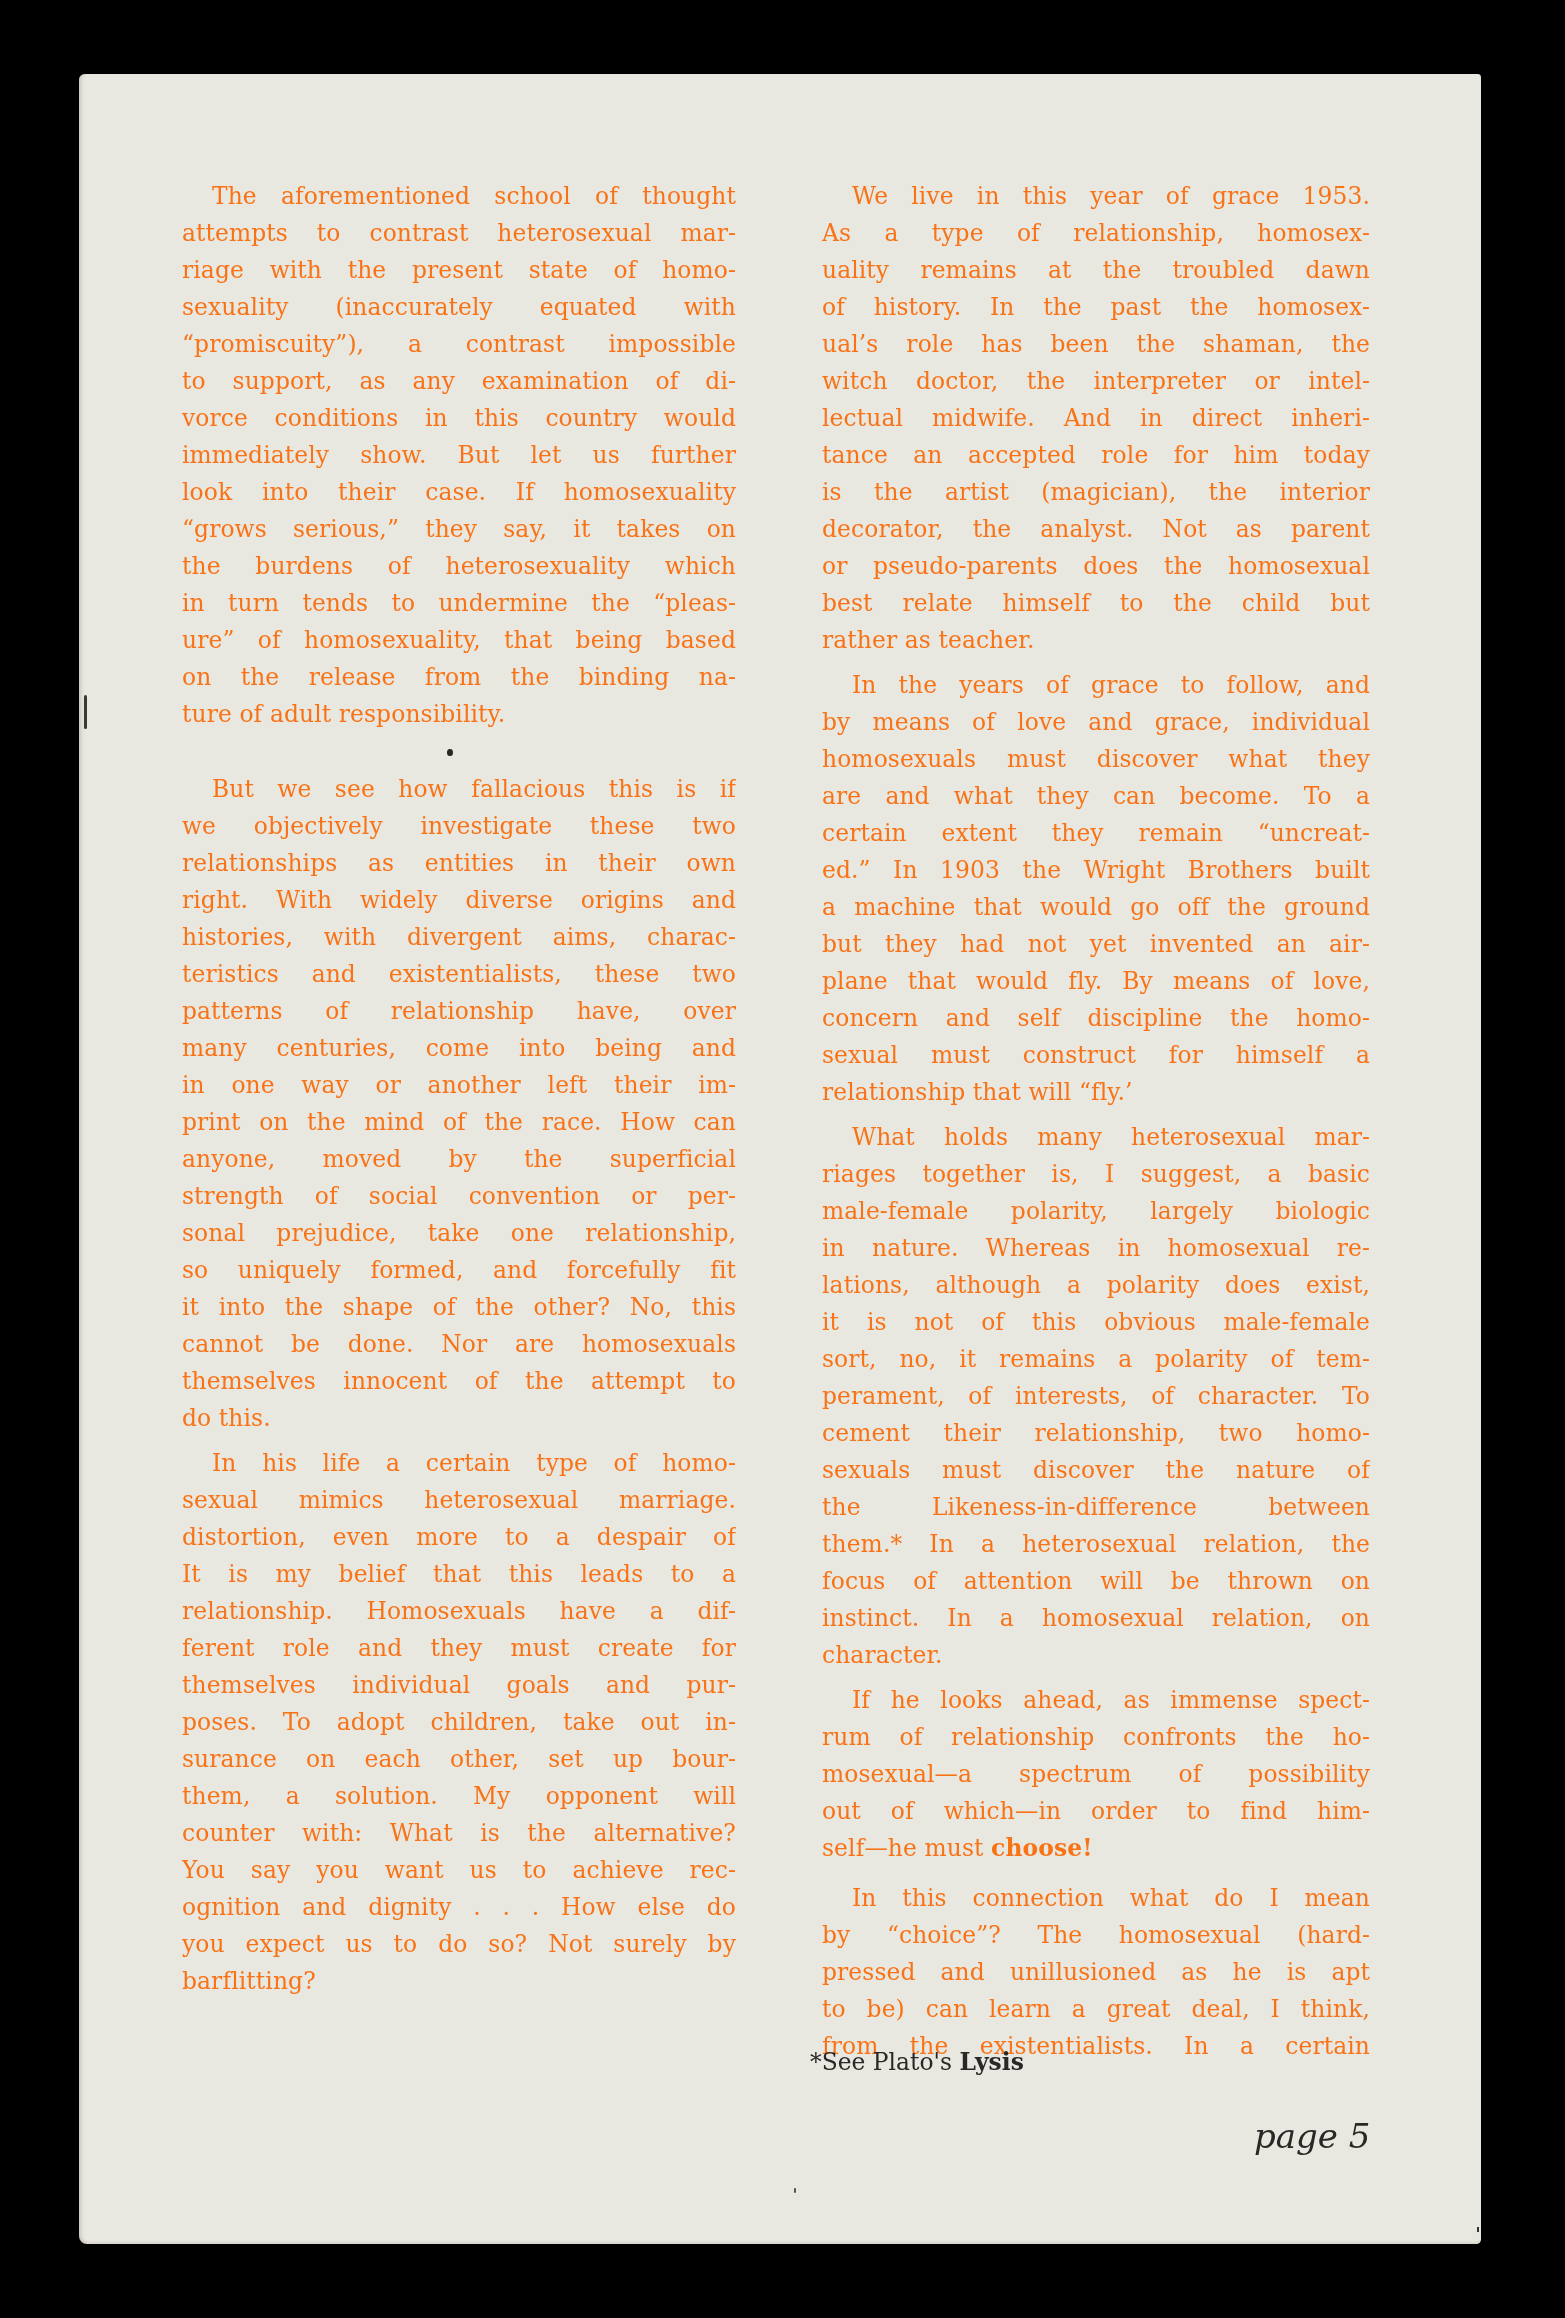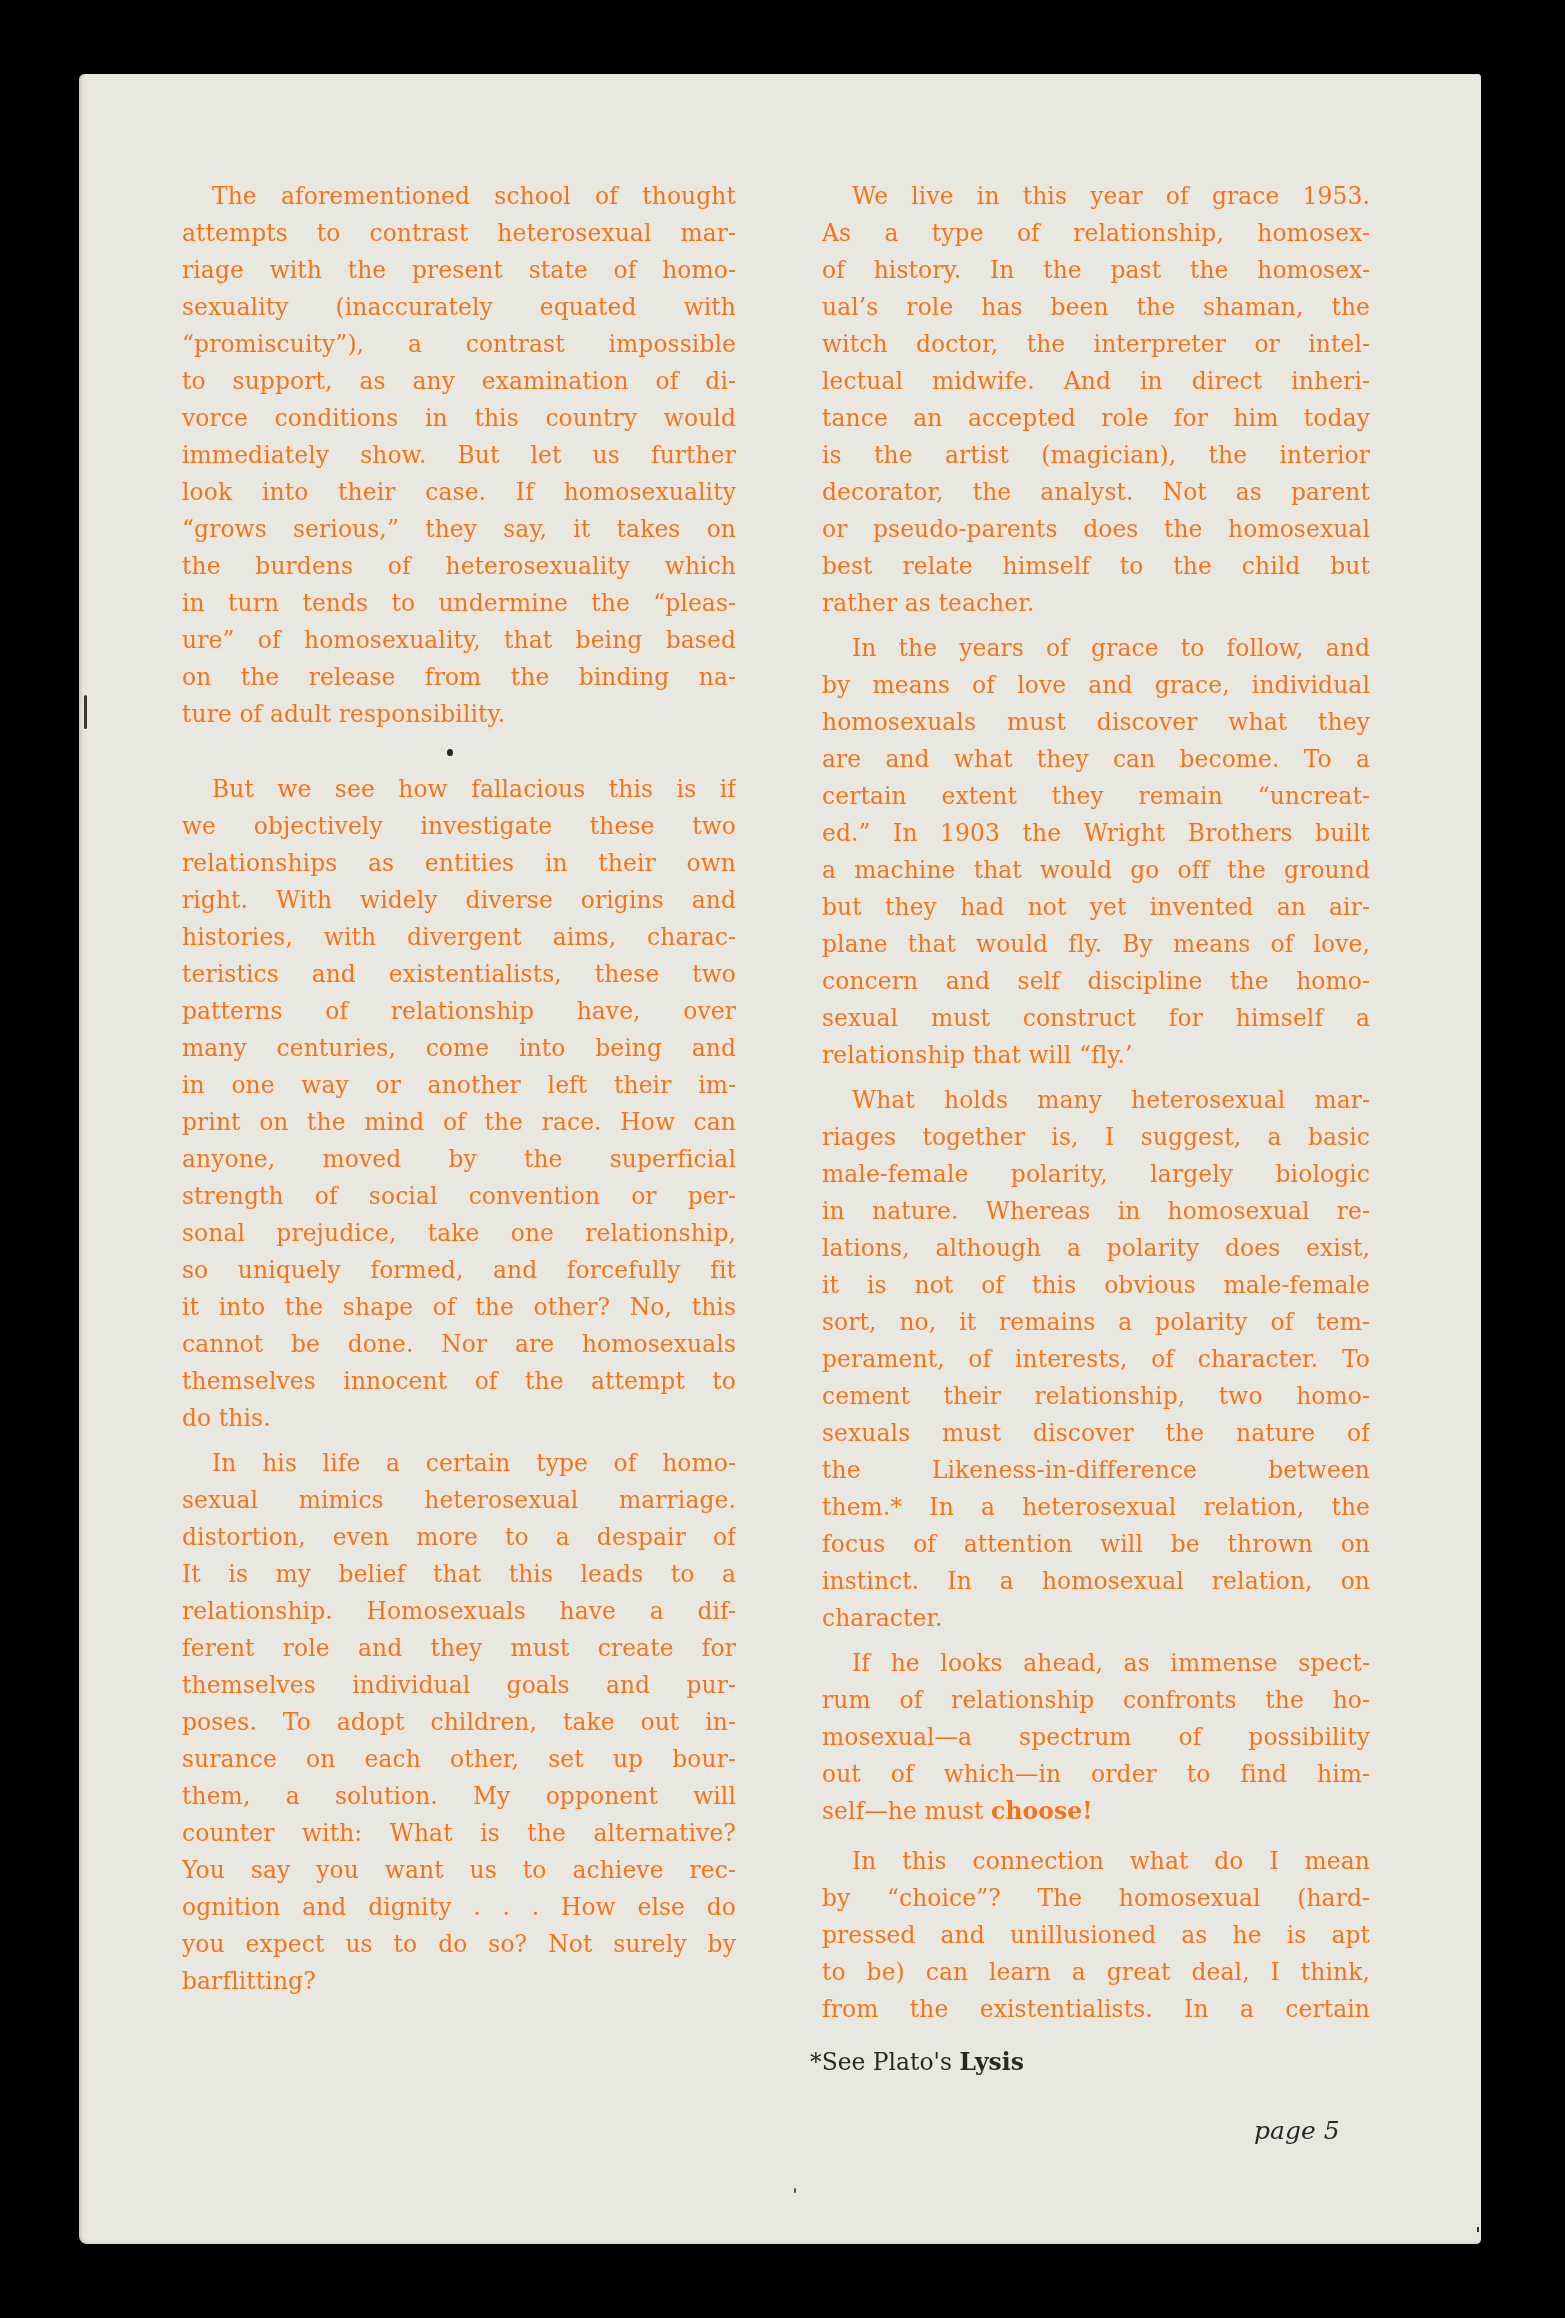--- a/index.html
+++ b/index.html
@@ -22,21 +22,21 @@
   }
   .line.last { text-align-last: left; }
   .line.indent { padding-left: 30px; }
   .gap-s { height: 8px; }
   .sep { display: block; height: 38px; position: relative; }
   .sep .dot {
     position: absolute; left: 265px; top: 16px; width: 5.7px; height: 7.4px; border-radius: 50%; background: #2a2826;
   }
   .b { font-weight: bold; }
   .footnote { position: absolute; left: 810px; top: 2048px; font-size: 23.4px; color: #2a2826; white-space: nowrap; }
-  .pagenum { position: absolute; left: 1254px; top: 2116px; font-size: 25px; font-style: italic; color: #2a2826; white-space: nowrap; }
+  .pagenum { position: absolute; left: 1254px; top: 2116px; font-size: 34px; font-style: italic; color: #2a2826; white-space: nowrap; }
   .speck { position: absolute; left: 794px; top: 2188px; width: 2.3px; height: 4.6px; background: #555; border-radius: 1.1px; }
   .edge-mark { position: absolute; left: 84px; top: 695px; width: 3.4px; height: 34px; background: #3a3835; border-radius: 1.7px; }
   .br-mark { position: absolute; left: 1477px; top: 2227px; width: 2.3px; height: 4.6px; background: #333; }
 </style>
 </head>
 <body>
 
 <div class="paper"></div>
 <div class="edge-mark"></div>
 <div class="speck"></div>
@@ -100,20 +100,21 @@
       <span class="line">ognition and dignity . . . How else do</span>
       <span class="line">you expect us to do so? Not surely by</span>
       <span class="line last">barflitting?</span>
     </div>
 </div>
 
 <div class="col right">
   <div>
       <span class="line indent">We live in this year of grace 1953.</span>
       <span class="line">As a type of relationship, homosex-</span>
+      <span class="line">uality remains at the troubled dawn</span>
       <span class="line">of history. In the past the homosex-</span>
       <span class="line">ual’s role has been the shaman, the</span>
       <span class="line">witch doctor, the interpreter or intel-</span>
       <span class="line">lectual midwife. And in direct inheri-</span>
       <span class="line">tance an accepted role for him today</span>
       <span class="line">is the artist (magician), the interior</span>
       <span class="line">decorator, the analyst. Not as parent</span>
       <span class="line">or pseudo-parents does the homosexual</span>
       <span class="line">best relate himself to the child but</span>
       <span class="line last">rather as teacher.</span>

